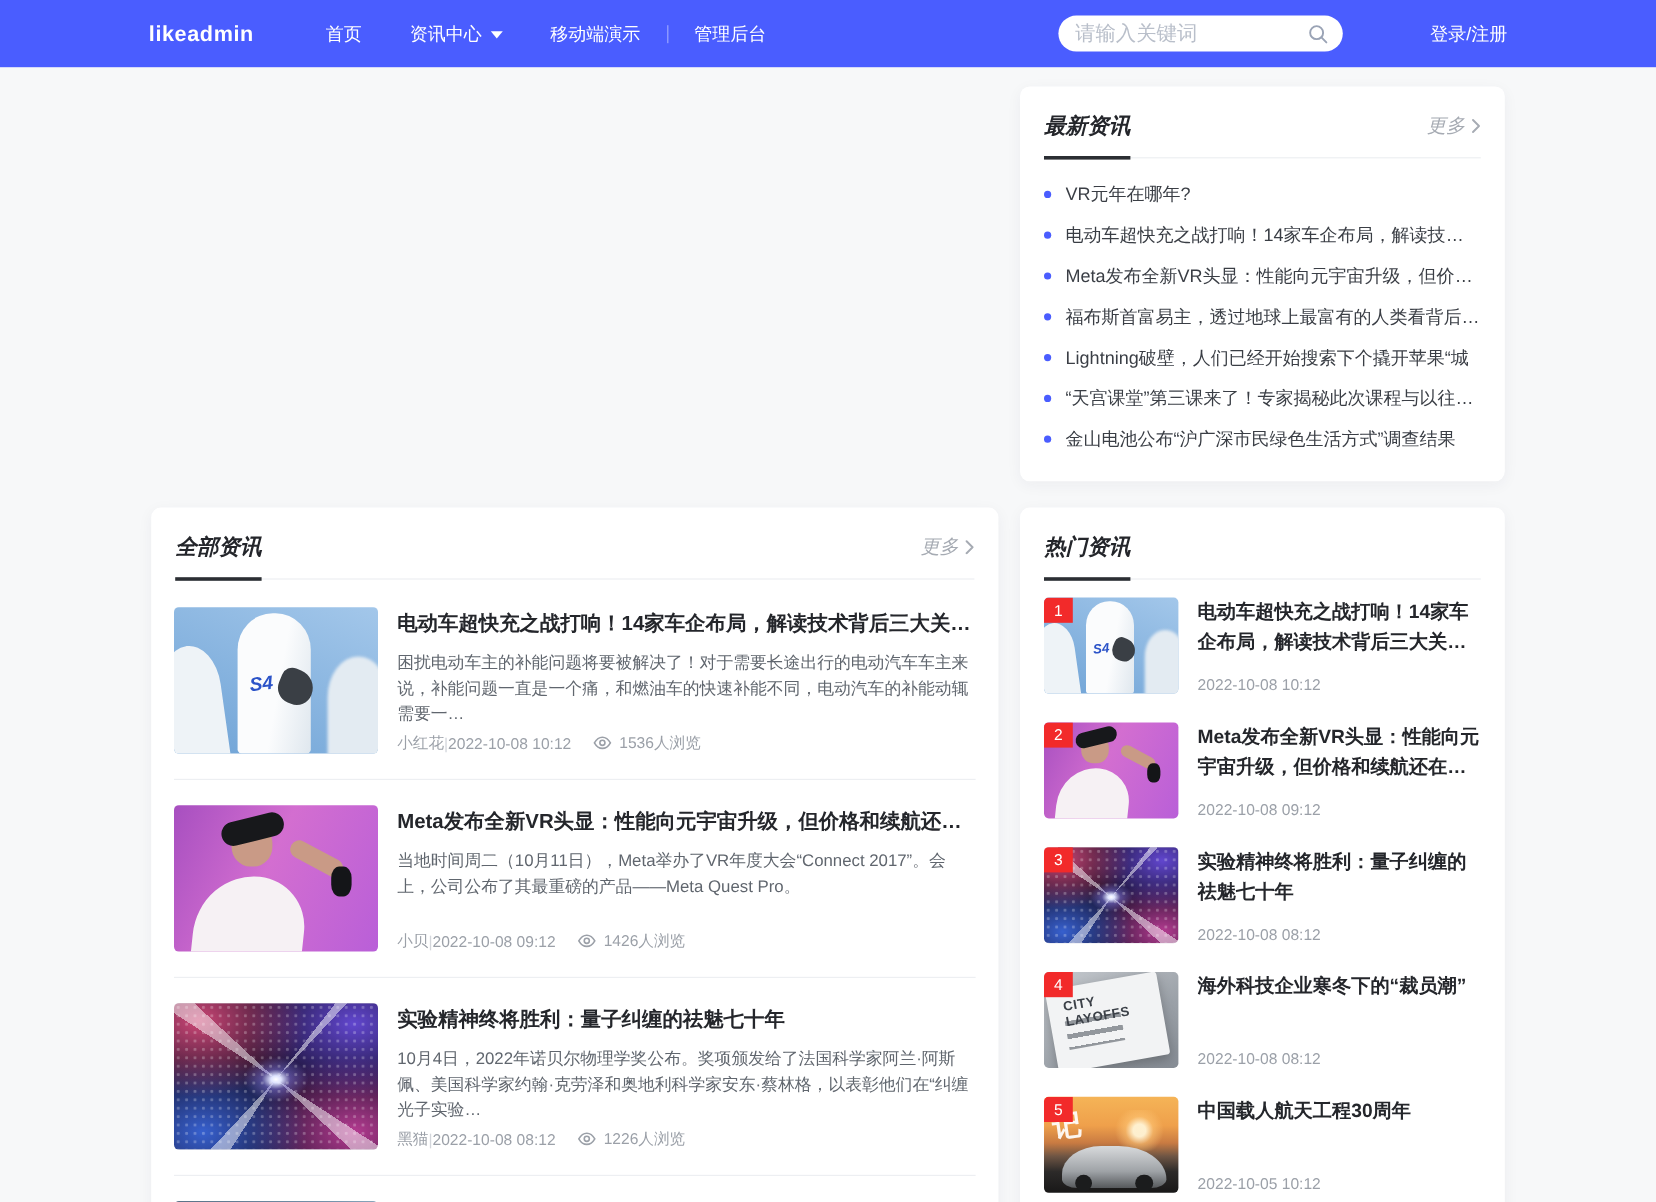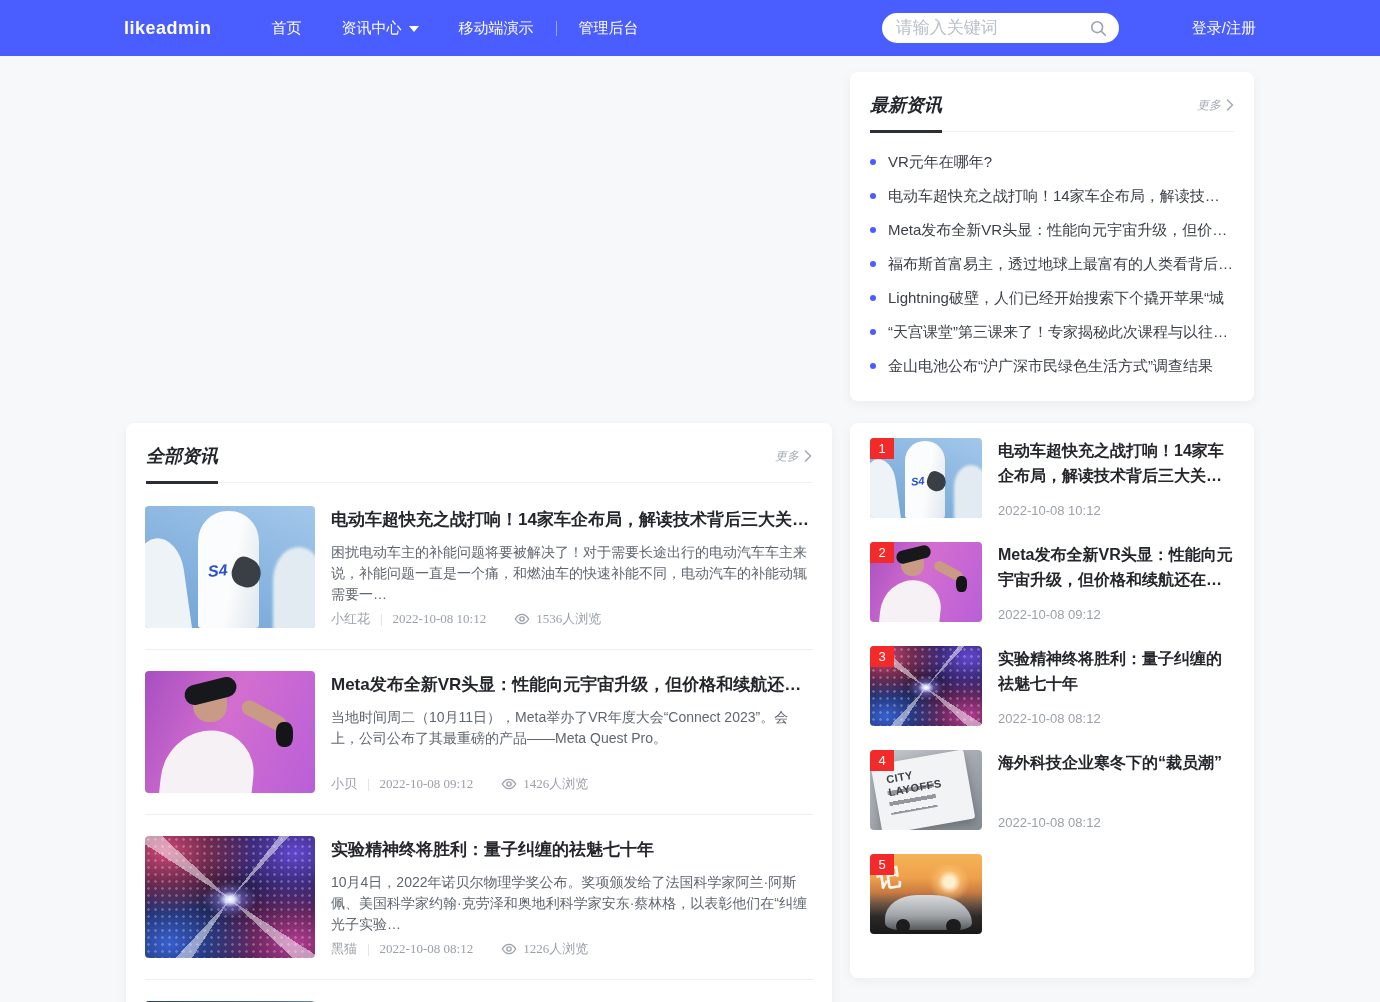--- a/index.html
+++ b/index.html
@@ -30,38 +30,38 @@
   .row-main { display:flex; gap:18px; margin-top:22px; align-items:flex-start; }
   .card { background:#fff; border-radius:8px; box-shadow:0 3px 12px rgba(30,40,80,.05); }
   .card-latest { width:404px; }
   .card-all { width:706px; }
   .card-hot { width:404px; }
 
   
   .card-head { position:relative; display:flex; align-items:center; justify-content:space-between; margin:0 20px; padding:21px 0 14px; border-bottom:1px solid #edeff2;font-style:italic; }
   .card-head::after { content:''; position:absolute; left:0; bottom:-2px; width:72px; height:3px; background:#2b2e33; }
   .card-title { font-size:18px; font-weight:700; color:#24262b; }
-  .more-link { display:flex; align-items:center; gap:5px; color:#a6abb3; font-size:12px; cursor:pointer; text-decoration:none; }
+  .more-link { display:flex; align-items:center; gap:5px; color:#a6abb3; font-size:16px; cursor:pointer; text-decoration:none; }
   .chev { display:block; }
 
   
   .latest-list { list-style:none; padding:13px 20px 18px; }
   .latest-item { display:flex; align-items:center; gap:12px; height:34px; font-size:15px; color:#3a3e45; cursor:pointer; overflow:hidden; white-space:nowrap; }
   .dot { width:6px; height:6px; border-radius:50%; background:#4a5dff; flex-shrink:0; }
   .latest-label { overflow:hidden; text-overflow:ellipsis; }
 
   
   .articles { padding:2px 19px 0; }
   .article { display:flex; gap:16px; padding:21px 0; border-bottom:1px solid #edeff2; cursor:pointer; }
   .article:last-child { border-bottom:none; }
   .art-thumb { width:170px; height:122px; border-radius:4px; flex-shrink:0; font-size:16px; }
   .art-text { display:flex; flex-direction:column; height:122px; flex:1; min-width:0; }
   .art-title { font-size:17px; font-weight:700; color:#24262b; line-height:1.5; margin:1px 0 9px; white-space:nowrap; overflow:hidden; text-overflow:ellipsis; }
   .art-desc { font-size:14px; color:#60666e; line-height:21px; flex:1; overflow:hidden; }
-  .art-meta { display:flex; align-items:center; gap:10px; font-size:13px; color:#9ba0a8; padding-top:8px;font-family:Liberation Serif, serif; }
+  .art-meta { display:flex; align-items:center; font-size:13px; color:#9ba0a8; padding-top:8px; }
   .meta-sep { color:#d3d6db; }
   .meta-views { display:flex; align-items:center; gap:6px; margin-left:18px; }
 
   
   .hot-list { padding:15px 20px 20px; }
   .hot-item { display:flex; gap:16px; margin-bottom:24px; cursor:pointer; }
   .hot-thumb { position:relative; width:112px; height:80px; border-radius:4px; flex-shrink:0; overflow:hidden; font-size:11px; }
   .rank-badge { position:absolute; top:0; left:0; min-width:24px; height:21px; background:#f22a2a; color:#fff; font-size:13px; display:flex; align-items:center; justify-content:center; z-index:3; }
   .hot-text { display:flex; flex-direction:column; justify-content:space-between; flex:1; min-width:0; min-height:80px; }
   .hot-title { font-size:16px; font-weight:700; color:#24262b; line-height:25px; display:-webkit-box; -webkit-line-clamp:2; -webkit-box-orient:vertical; overflow:hidden; }
@@ -237,21 +237,21 @@
         <article class="article">
           <div class="art-thumb th th-vr">
             <i class="v1"></i>
               <i class="v4"></i>
               <i class="v2"></i>
               <i class="v3"></i>
               <i class="v5"></i>
           </div>
           <div class="art-text">
             <h3 class="art-title">Meta发布全新VR头显：性能向元宇宙升级，但价格和续航还在地球</h3>
-            <p class="art-desc">当地时间周二（10月11日），Meta举办了VR年度大会“Connect 2023”。会上，公司公布了其最重磅的产品——Meta Quest Pro。</p>
+            <p class="art-desc">当地时间周二（10月11日），Meta举办了VR年度大会“Connect 2017”。会上，公司公布了其最重磅的产品——Meta Quest Pro。</p>
             <div class="art-meta">
               <span>小贝</span>
               <span class="meta-sep">|</span>
               <span>2022-10-08 09:12</span>
               <span class="meta-views">
                 <svg width="16" height="16" viewBox="0 0 24 24" fill="none">
                   <path d="M2 12s4-7 10-7 10 7 10 7-4 7-10 7S2 12 2 12z" stroke="#9ba0a8" stroke-width="2"></path>
                   <circle cx="12" cy="12" r="3.2" stroke="#9ba0a8" stroke-width="2"></circle>
                 </svg>
                 <span>1426人浏览</span>
@@ -288,20 +288,23 @@
           </div>
           <div class="art-text">
             
           </div>
         </article>
 
       </div>
     </section>
 
     <section class="card card-hot">
+      <div class="card-head">
+        <h2 class="card-title">热门资讯</h2>
+      </div>
       <div class="hot-list">
 
         <div class="hot-item">
           <div class="hot-thumb th th-charger">
             <span class="rank-badge">1</span>
             <i class="p2"></i>
               <i class="p3"></i>
               <i class="p1"></i>
               <i class="cb"></i>
             <span class="s4">S4</span>
@@ -353,19 +356,23 @@
 
         <div class="hot-item">
           <div class="hot-thumb th th-car">
             <span class="rank-badge">5</span>
             <i class="sun"></i>
               <i class="body"></i>
               <i class="w1"></i>
               <i class="w2"></i>
             <span class="cal">记</span>
           </div>
+          <div class="hot-text">
+            <div class="hot-title">中国载人航天工程30周年</div>
+            <div class="hot-date">2022-10-05 10:12</div>
+          </div>
         </div>
 
       </div>
     </section>
 
   </div>
 </div>
 
 </body></html>

